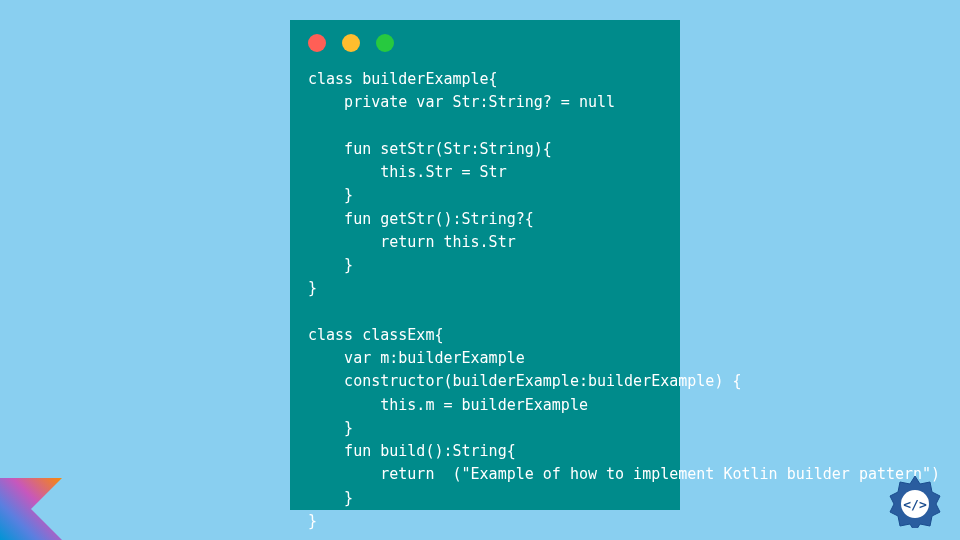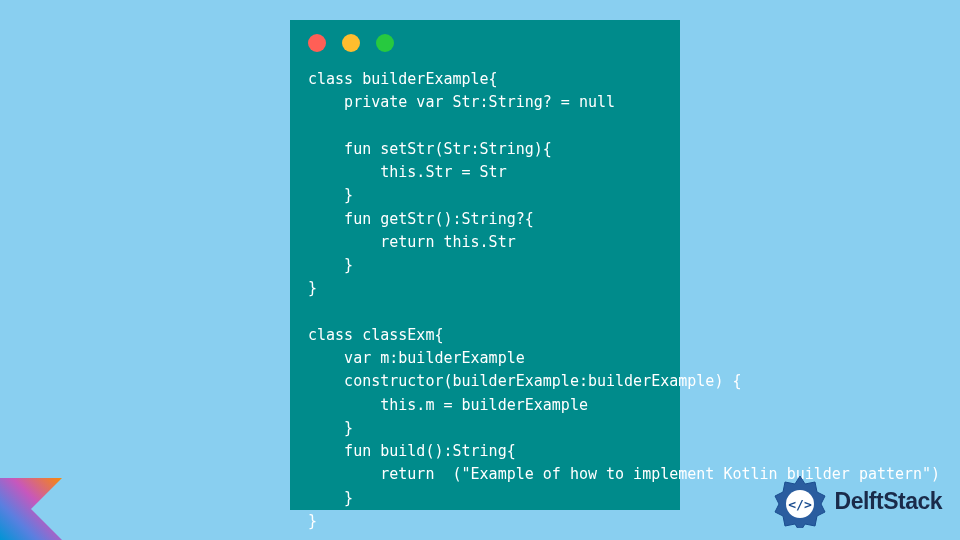--- a/index.html
+++ b/index.html
@@ -119,14 +119,13 @@
 </svg>
 
 <div class="brand">
   <svg class="brand-icon" viewBox="0 0 54 54">
     <g fill="#1a4d8f">
       <polygon points="27,2 32,10 42,8 44,18 52,22 48,30 52,38 44,42 42,52 32,50 27,58 22,50 12,52 10,42 2,38 6,30 2,22 10,18 12,8 22,10" stroke="#1a4d8f" stroke-width="1" fill="#2a5d9f"></polygon>
       <circle cx="27" cy="30" r="14" fill="#ffffff"></circle>
       <text x="27" y="35" text-anchor="middle" font-size="13" font-family="monospace" fill="#1a4d8f" font-weight="bold">&lt;/&gt;</text>
     </g>
   </svg>
-  <span class="brand-text">DelftStack</span>
 </div>
 
 </body></html>

